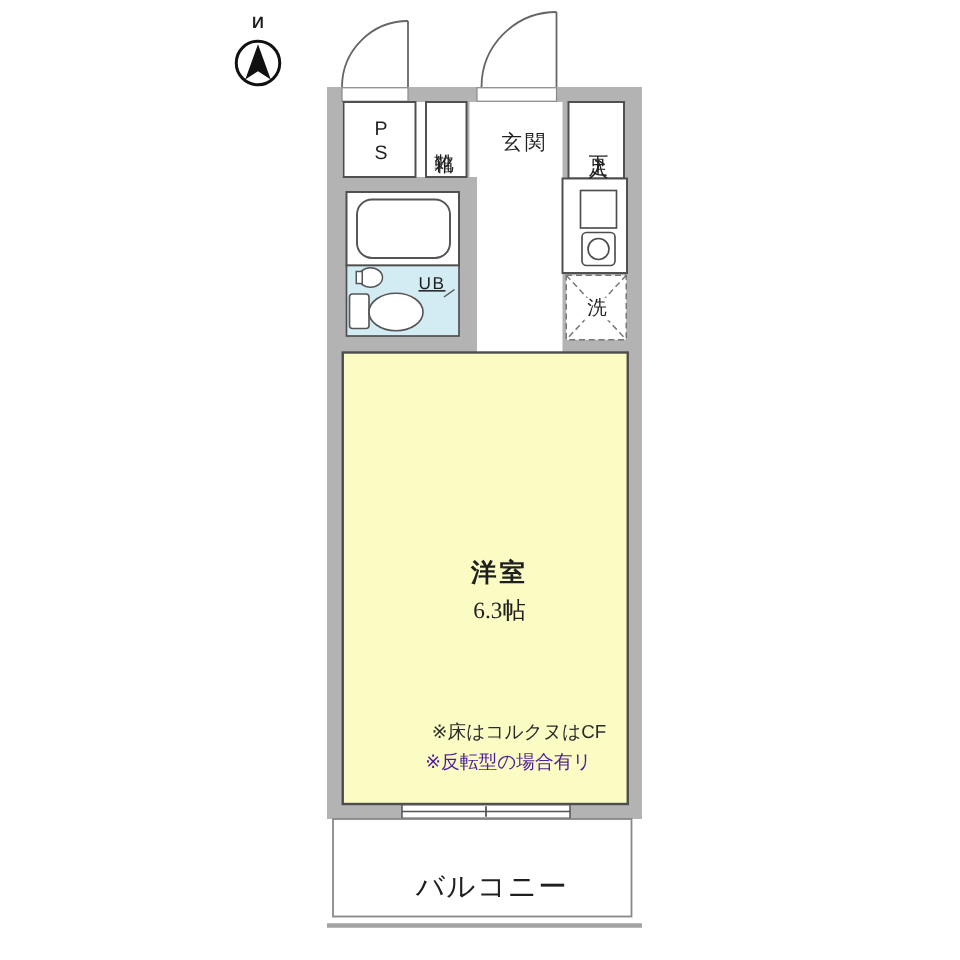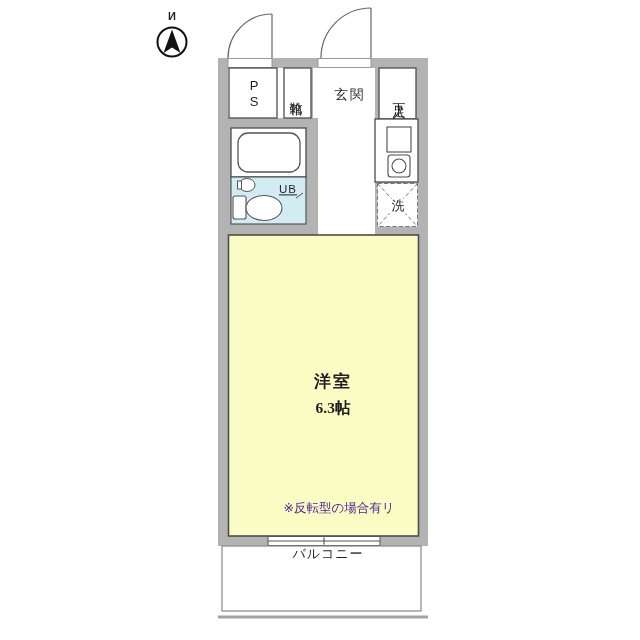--- a/index.html
+++ b/index.html
@@ -11,24 +11,24 @@
   .lbl{position:absolute;transform:translate(-50%,-50%);white-space:nowrap;
        color:#1f1f1f;line-height:1.15;text-align:center;}
   .vtext{writing-mode:vertical-rl;text-orientation:upright;letter-spacing:1px;}
   .lbl-ps{left:253px;top:94px;font-size:13px;}
   .lbl-kutsubako{left:295px;top:93px;font-size:13px;}
   .lbl-genkan{left:350px;top:95px;font-size:13.5px;letter-spacing:2px;text-align:center;}
   .lbl-getsoku{left:398px;top:95px;font-size:13px;}
   .lbl-ub{left:288px;top:190px;font-size:11.5px;letter-spacing:1px;text-decoration:underline;}
   .lbl-sen{left:398px;top:206px;font-size:13px;background:#ffffff;padding:0 2px;}
   .lbl-room{left:333px;top:382px;font-size:17px;letter-spacing:2px;font-weight:700;}
-  .lbl-size{left:333px;top:408px;font-size:15.5px;font-family:"Liberation Serif","DejaVu Serif",serif;font-weight:bold;}
+  .lbl-size{left:333px;top:408px;font-size:15.5px;font-family:"Liberation Serif","DejaVu Serif",serif;}
   .lbl-note1{left:346px;top:488px;font-size:12.5px;color:#2b2b2b;}
   .lbl-note2{left:339px;top:508px;font-size:12.5px;color:#4c1d95;}
-  .lbl-balcony{left:328px;top:554px;font-size:13px;letter-spacing:1px;}
+  .lbl-balcony{left:328px;top:592px;font-size:19px;letter-spacing:1px;}
   .lbl-north{left:172px;top:16px;font-size:11px;font-weight:bold;}
 </style>
 </head>
 <body>
 
 <div class="canvas">
 
   <svg class="plan-svg" width="640" height="640" viewBox="0 0 640 640">
 
     <g>
@@ -113,15 +113,16 @@
 
   <div class="lbl lbl-north">И</div>
   <div class="lbl lbl-ps vtext">PS</div>
   <div class="lbl lbl-kutsubako vtext">靴箱</div>
   <div class="lbl lbl-genkan">玄関</div>
   <div class="lbl lbl-getsoku vtext">下足入</div>
   <div class="lbl lbl-ub">UB</div>
   <div class="lbl lbl-sen">洗</div>
   <div class="lbl lbl-room">洋室</div>
   <div class="lbl lbl-size">6.3帖</div>
+  <div class="lbl lbl-note1">※床はコルクヌはCF</div>
   <div class="lbl lbl-note2">※反転型の場合有リ</div>
   <div class="lbl lbl-balcony">バルコニー</div>
 </div>
 
 </body></html>

